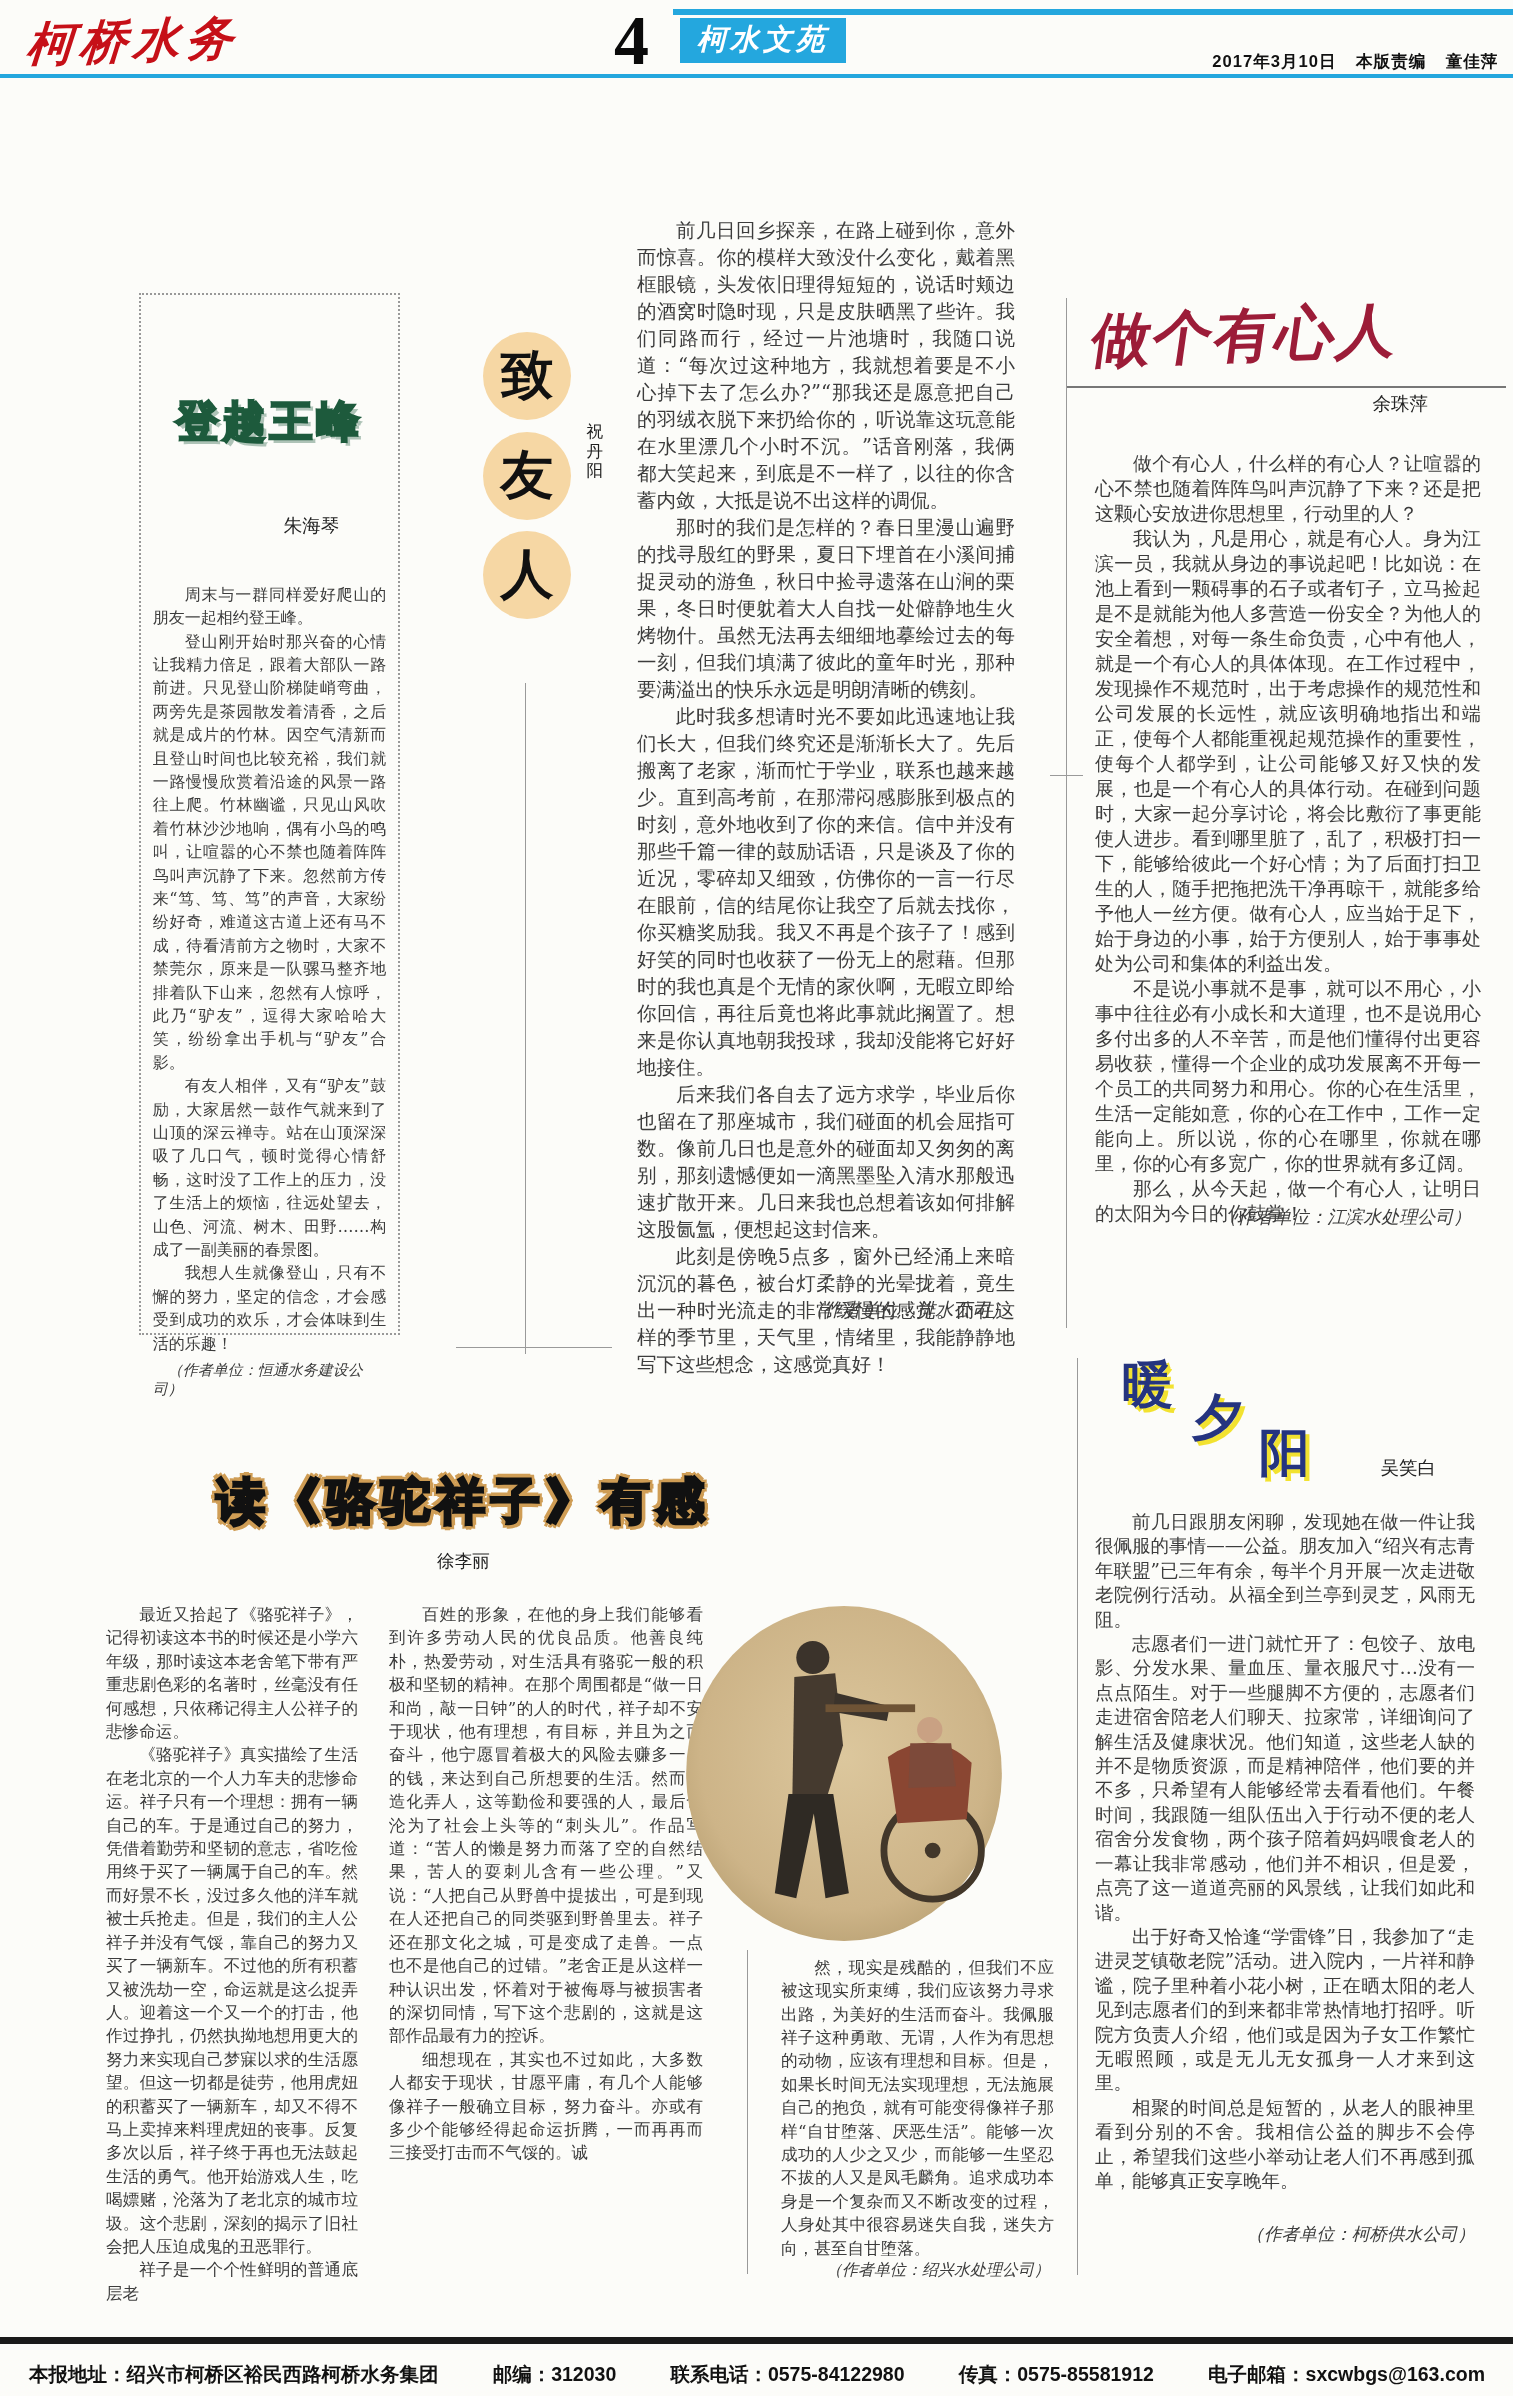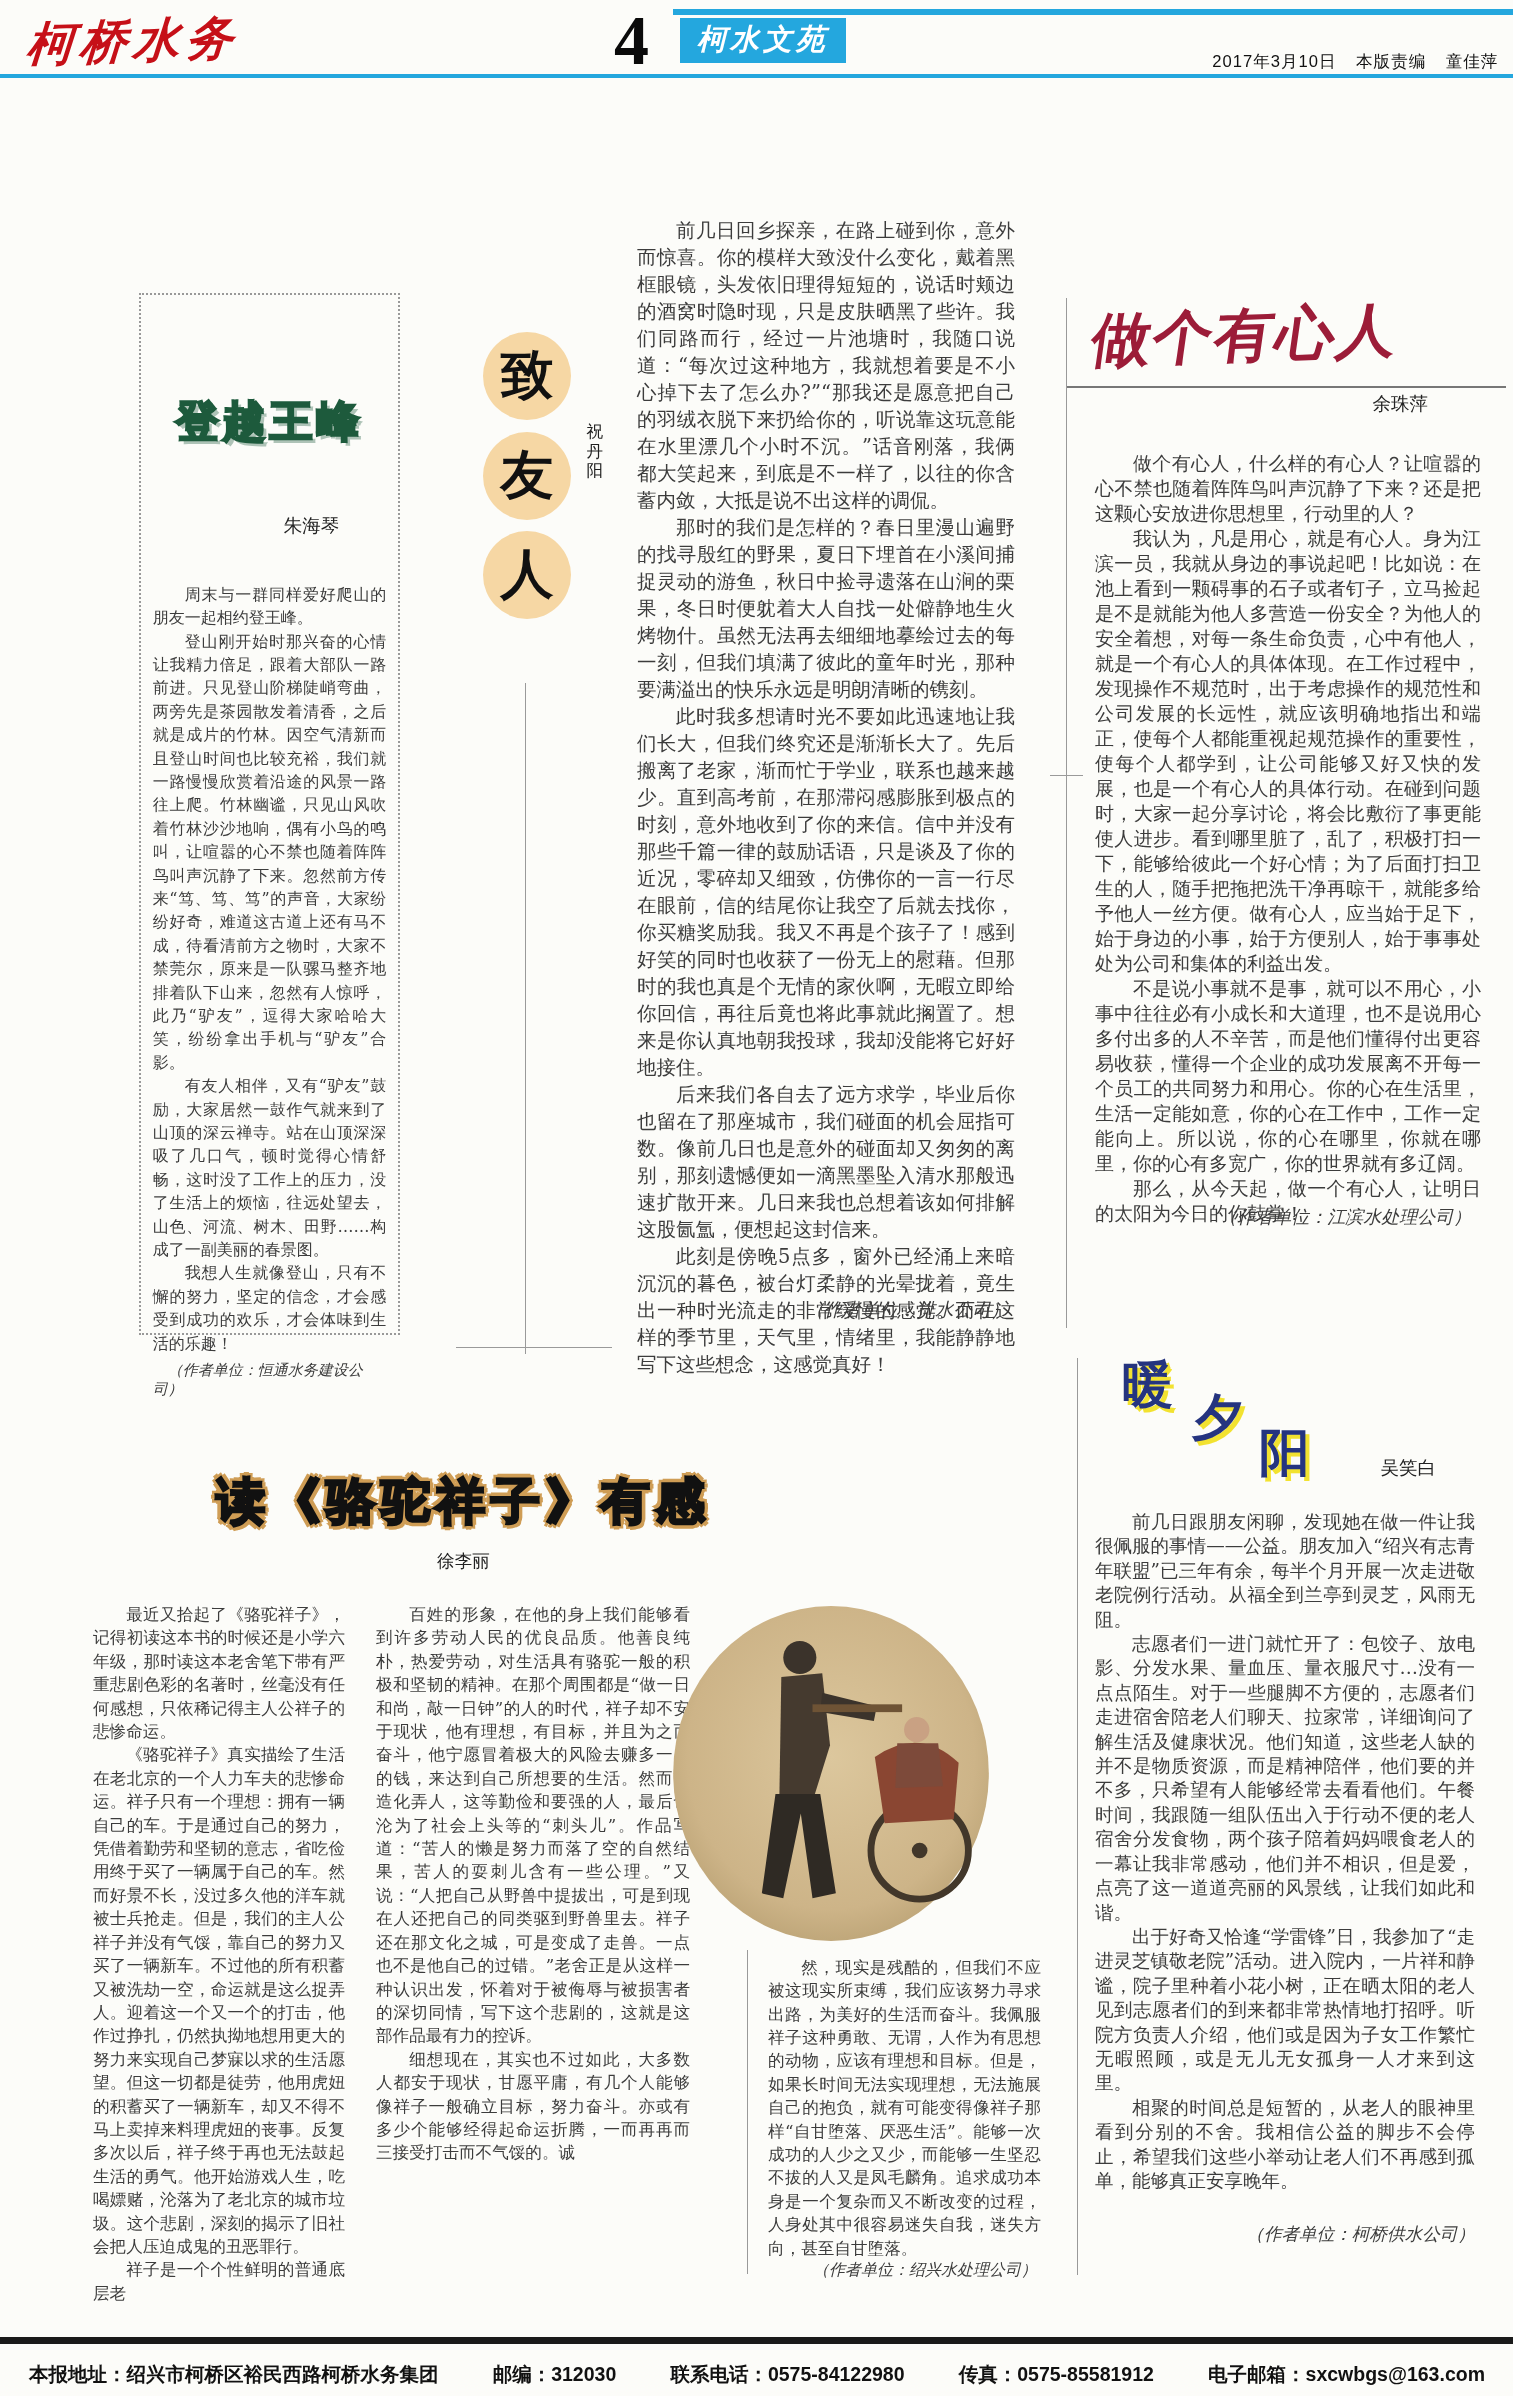--- a/index.html
+++ b/index.html
@@ -21,21 +21,21 @@
   }
   #section-box {
     position:absolute; left:680px; top:17.6px; width:166px; height:45px;
     background:#24a7de; color:#ffffff; font-size:29px; font-weight:bold;
     display:flex; align-items:center; justify-content:center;
     font-style:italic; letter-spacing:3.9px;
   }
   #blue-bar-top { position:absolute; left:673px; right:0; top:8.8px; height:5.9px; background:#24a7de; }
   #header-rule { position:absolute; left:0; right:0; top:74px; height:3.9px; background:#24a7de; }
   #date-line {
-    position:absolute; right:15.6px; top:51px; font-size:16.6px; font-weight:normal;
+    position:absolute; right:15.6px; top:51px; font-size:16.6px; font-weight:bold;
     color:#111; font-family:"Liberation Sans", sans-serif; letter-spacing:1px;
   }
   #date-line span { margin-left:13.7px; }
   
   .body-text p { text-indent:2em; text-align:justify; }
   .credit { font-style:italic; }
   
   #article-dengyue {
     position:absolute; left:139px; top:293px; width:261px; height:1042px;
     border:2px dotted #999; padding:13.7px 11.7px;
@@ -89,21 +89,21 @@
   
   #luotuo-title {
     position:absolute; left:93px; top:1469px; width:741px; text-align:center;
     font-size:49px; font-weight:bold; font-family:"Liberation Sans", sans-serif;
     color:#ffffff; -webkit-text-stroke:2.9px #111;
     text-shadow:-4.9px 0 0 #cf9d55, 4.9px 0 0 #cf9d55, 0 -4.9px 0 #cf9d55, 0 4.9px 0 #cf9d55,
                 -3.9px -3.9px 0 #cf9d55, 3.9px 3.9px 0 #cf9d55, -3.9px 3.9px 0 #cf9d55, 3.9px -3.9px 0 #cf9d55;
     letter-spacing:5.9px;
   }
   #luotuo-author { position:absolute; left:93px; top:1549px; width:741px; text-align:center; font-size:17.6px; color:#222; }
-  #luotuo-columns { position:absolute; left:93px; top:1603px; width:961px; display:flex; }
+  #luotuo-columns { position:absolute; left:93px; top:1603px; width:961px; display:flex;justify-content:flex-end; }
   #luotuo-col1 { width:252px; margin-right:31px; }
   #luotuo-col2 { width:314px; margin-right:78px; }
   #luotuo-col3 { width:273px; }
   #luotuo-columns .body-text { font-size:16.6px; line-height:23.4px; }
   #luotuo-illustration { position:relative; width:322px; height:341px; margin-left:-98px; margin-bottom:11.7px; }
   #luotuo-credit { text-align:right; text-indent:0 !important; font-size:16px; padding-right:3.9px; }
   
   .vrule { position:absolute; width:1px; background:#9a9a9a; }
   .hrule { position:absolute; height:1px; background:#9a9a9a; }
   #divider-mid-right   { left:1066px; top:298px; height:1030px; }

